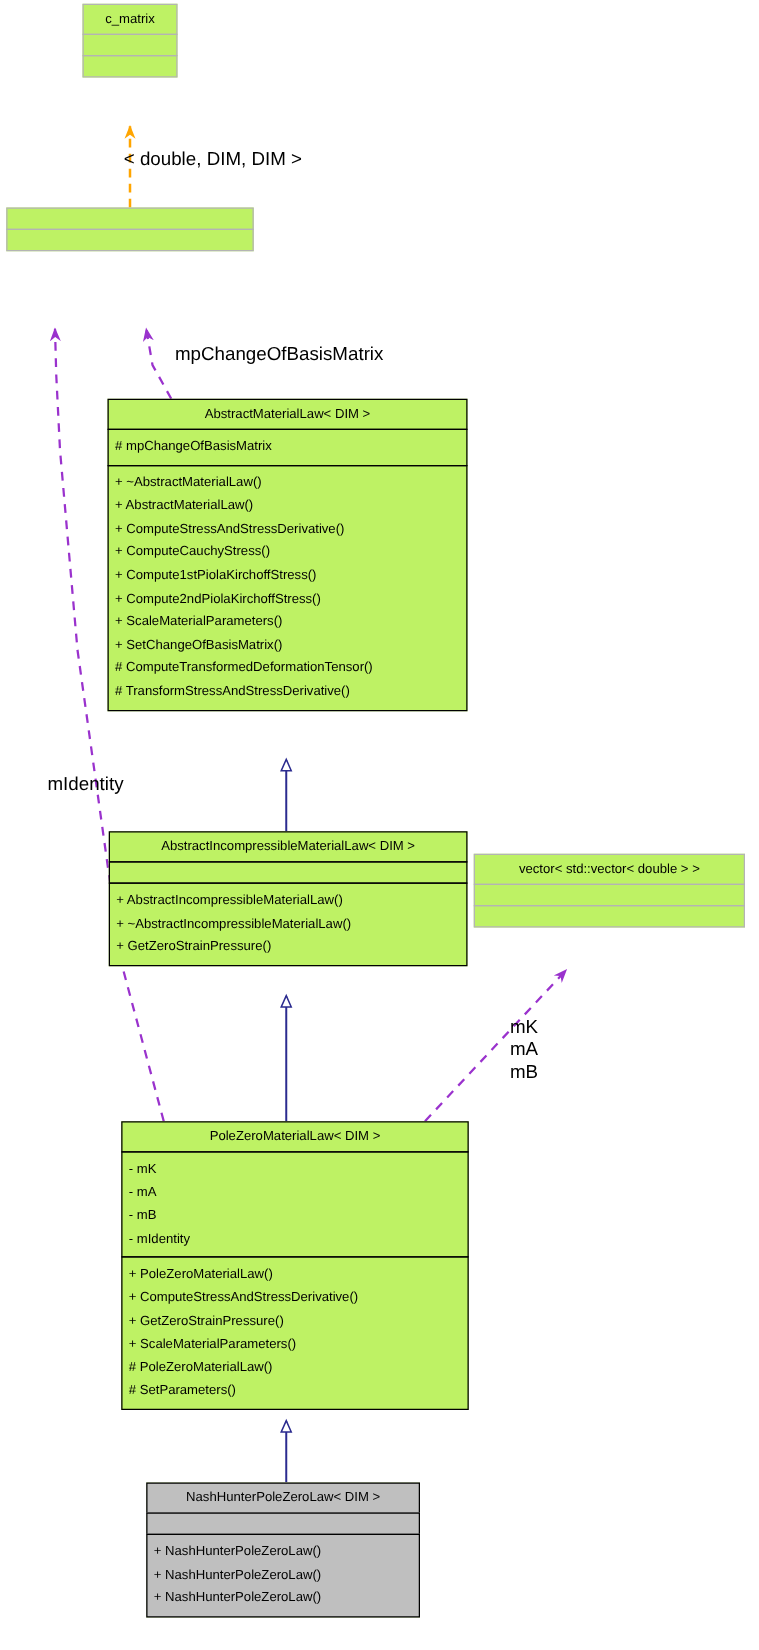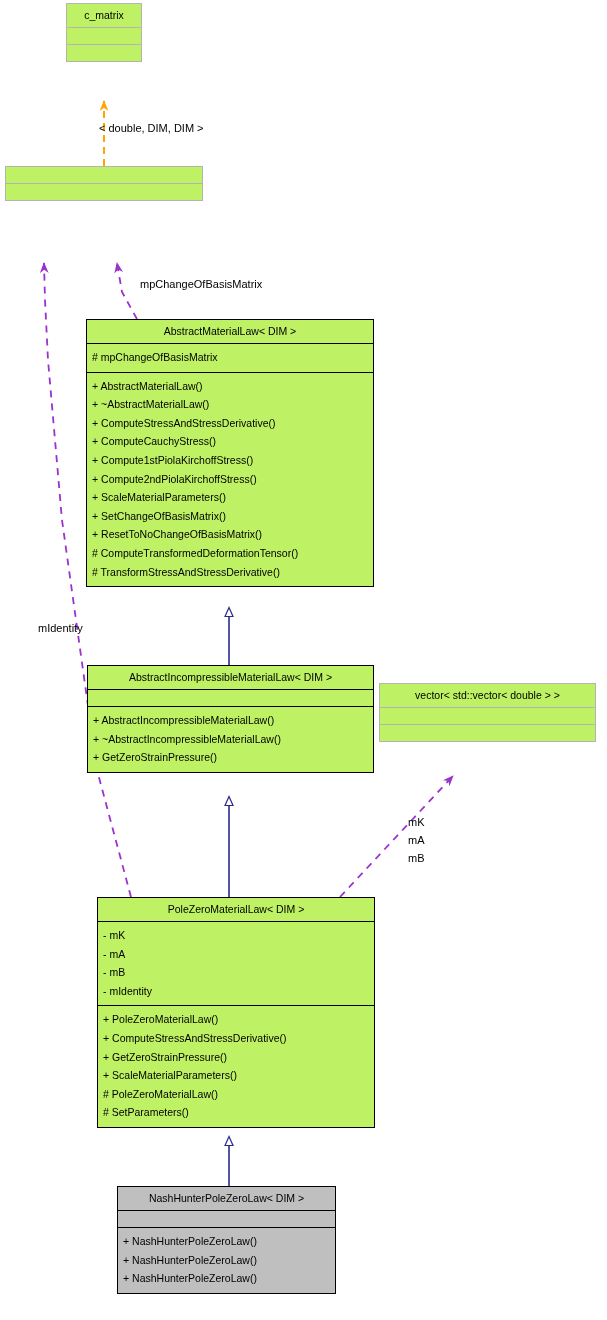--- a/index.html
+++ b/index.html
@@ -74,21 +74,21 @@
   svg#edges {
     position: absolute;
     left: 0; top: 0;
     width: 607px;
     height: 1320px;
     z-index: 1;
     pointer-events: none;
   }
   .edge-label {
     position: absolute;
-    font-size: 11px;
+    font-size: 15px;
     color: #000000;
     white-space: nowrap;
     z-index: 6;
     line-height: 18px;
     text-align: center;
   }
   #lbl-template-args { left: 99px; top: 119px; }
   #lbl-mpchange      { left: 140px; top: 275px; }
   #lbl-midentity     { left: 38px;  top: 619px; }
   #lbl-mkmamb        { left: 408px; top: 813px; }
@@ -162,29 +162,28 @@
     <div class="compartment members empty"></div>
     <div class="compartment members empty"></div>
   </div>
 
   <div class="uml-box" id="box-abstract-material">
     <div class="compartment title">AbstractMaterialLaw&lt; DIM &gt;</div>
     <div class="compartment members">
         <div class="row"># mpChangeOfBasisMatrix</div>
       </div>
     <div class="compartment members">
+        <div class="row">+ ~AbstractMaterialLaw()</div>
         <div class="row">+ AbstractMaterialLaw()</div>
-        <div class="row">+ ~AbstractMaterialLaw()</div>
         <div class="row">+ ComputeStressAndStressDerivative()</div>
         <div class="row">+ ComputeCauchyStress()</div>
         <div class="row">+ Compute1stPiolaKirchoffStress()</div>
         <div class="row">+ Compute2ndPiolaKirchoffStress()</div>
         <div class="row">+ ScaleMaterialParameters()</div>
         <div class="row">+ SetChangeOfBasisMatrix()</div>
-        <div class="row">+ ResetToNoChangeOfBasisMatrix()</div>
         <div class="row"># ComputeTransformedDeformationTensor()</div>
         <div class="row"># TransformStressAndStressDerivative()</div>
       </div>
   </div>
 
   <div class="uml-box" id="box-abstract-incompr">
     <div class="compartment title">AbstractIncompressibleMaterialLaw&lt; DIM &gt;</div>
     <div class="compartment members empty"></div>
     <div class="compartment members">
         <div class="row">+ AbstractIncompressibleMaterialLaw()</div>

